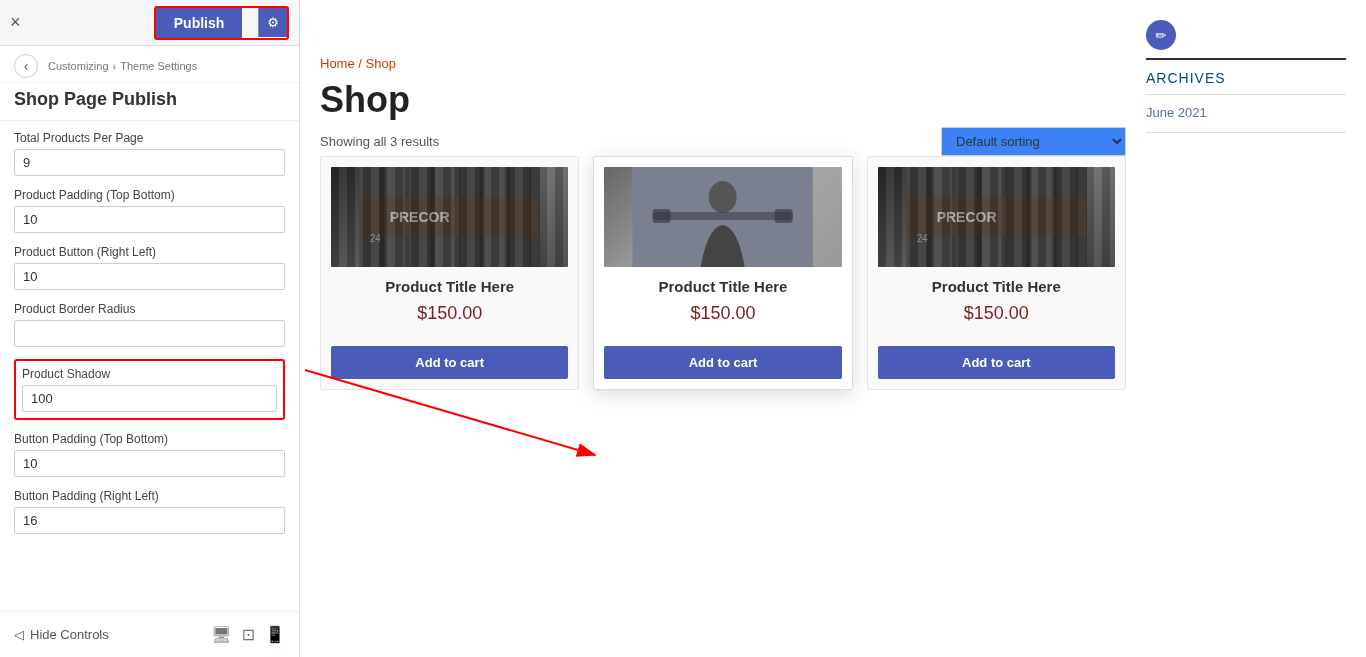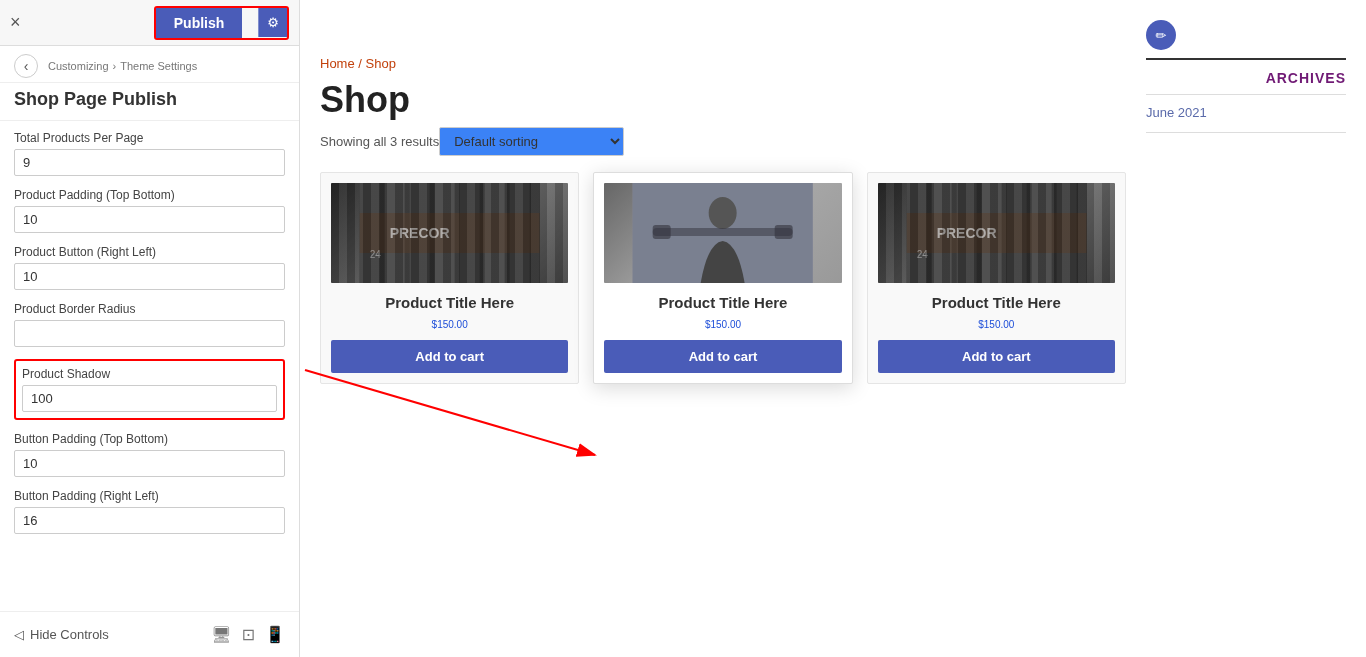--- a/index.html
+++ b/index.html
@@ -202,21 +202,21 @@
     .shop-title {
       font-size: 36px;
       font-weight: bold;
       color: #222;
       margin-bottom: 6px;
     }
 
     .results-bar {
       display: flex;
       align-items: center;
-      margin-bottom: 16px;
+      justify-content: space-between;
     }
 
     .results-text {
       font-size: 13px;
       color: #555;
     }
 
     .sort-select {
       border: 1px solid #ccc;
       padding: 5px 10px;
@@ -288,23 +288,23 @@
 
     .product-title {
       font-size: 15px;
       font-weight: bold;
       color: #333;
       margin-bottom: 6px;
       line-height: 1.3;
     }
 
     .product-price {
-      font-size: 10px;
-      color: #1d4ed8;
-      margin-bottom: 10px;
+      font-size: 18px;
+      color: #7f1d1d;
+      margin-bottom: 22px;
     }
 
     .add-to-cart-btn {
       background: #4a5cb8;
       color: #fff;
       border: none;
       padding: 9px 16px;
       font-size: 13px;
       font-weight: bold;
       cursor: pointer;
@@ -333,24 +333,24 @@
     }
 
     .archives-widget {
       border-top: 2px solid #333;
       border-bottom: 1px solid #ddd;
       padding-bottom: 12px;
     }
 
     .archives-title {
       font-size: 14px;
-      font-weight: bold;
-      color: #701a75;
+      font-weight: normal;
+      color: #0c4a6e;
       padding: 10px 0 8px;
-      text-align: right;
+      text-align: left;
       letter-spacing: 1px;
     }
 
     .archives-divider {
       border: none;
       border-top: 1px solid #ddd;
       margin-bottom: 10px;
     }
 
     .archives-item {

